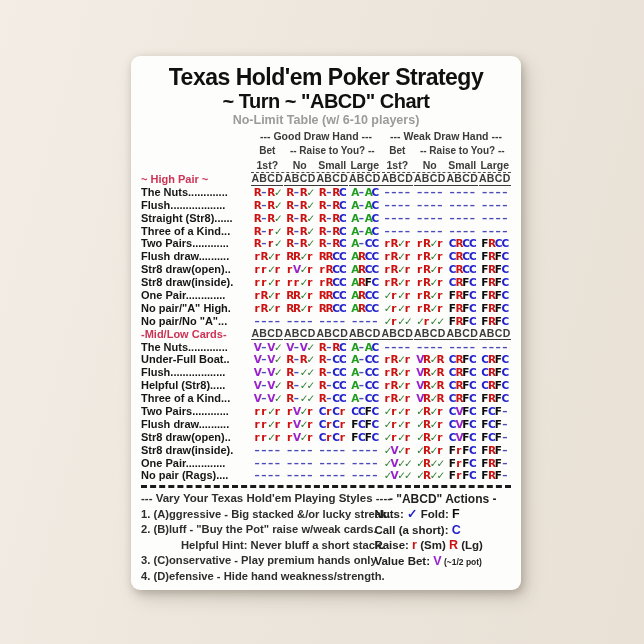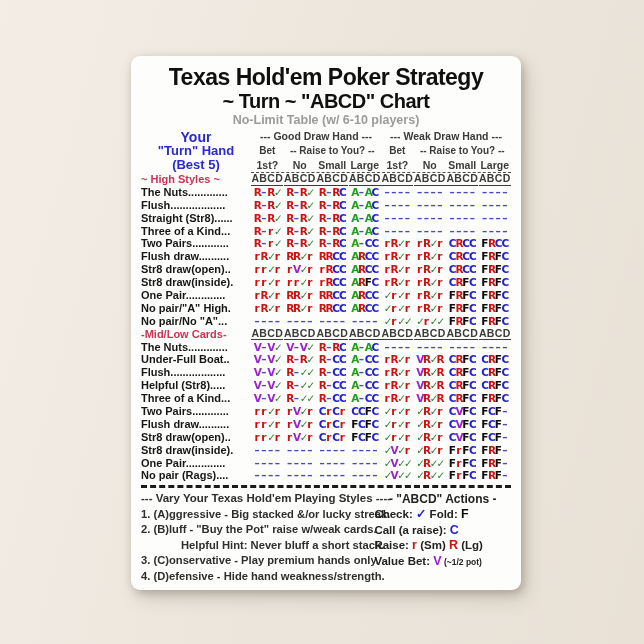--- a/index.html
+++ b/index.html
@@ -56,41 +56,36 @@
 </style>
 </head>
 <body>
 
 <div class="card">
   <div class="title">Texas Hold'em Poker Strategy</div>
   <div class="subtitle">~ Turn ~ "ABCD" Chart</div>
   <div class="note">No-Limit Table (w/ 6-10 players)</div>
 
   <div class="grid" id="chart-grid">
-    <div class="hand-label">
-      <div class="hl1">Your</div>
-      <div>"Turn" Hand</div>
-      <div>(Best 5)</div>
-    </div>
     <div class="ghead" style="grid-column:6/10; grid-row:1;">--- Weak Draw Hand ---</div>
     <div class="ghead" style="grid-column:2/6; grid-row:1;">--- Good Draw Hand ---</div>
     <div class="bethead" style="grid-column:2; grid-row:2;">Bet</div>
     <div class="bethead" style="grid-column:3/6; grid-row:2;">-- Raise to You? --</div>
     <div class="bethead" style="grid-column:6; grid-row:2;">Bet</div>
     <div class="bethead" style="grid-column:7/10; grid-row:2;">-- Raise to You? --</div>
     <div class="colhead-rule"></div>
     <div class="colhead" style="grid-column:2; grid-row:3;">1st?</div>
     <div class="colhead" style="grid-column:3; grid-row:3;">No</div>
     <div class="colhead" style="grid-column:4; grid-row:3;">Small</div>
     <div class="colhead" style="grid-column:5; grid-row:3;">Large</div>
     <div class="colhead" style="grid-column:6; grid-row:3;">1st?</div>
     <div class="colhead" style="grid-column:7; grid-row:3;">No</div>
     <div class="colhead" style="grid-column:8; grid-row:3;">Small</div>
     <div class="colhead" style="grid-column:9; grid-row:3;">Large</div>
-  <div class="section-label" style="grid-area: 4 / 1;">~ High Styles ~</div>
+  <div class="section-label" style="grid-area: 4 / 1;">~ High Pair ~</div>
       <div class="abcd-head" style="grid-area: 4 / 2;">
         <span>ABCD</span>
       </div>
       <div class="abcd-head" style="grid-area: 4 / 3;">
         <span>ABCD</span>
       </div>
       <div class="abcd-head" style="grid-area: 4 / 4;">
         <span>ABCD</span>
       </div>
       <div class="abcd-head" style="grid-area: 4 / 5;">
@@ -1222,20 +1217,20 @@
           <div class="style-line">1. (A)ggressive - Big stacked &amp;/or lucky streak.</div>
           <div class="style-line">2. (B)luff - "Buy the Pot" raise w/weak cards.</div>
           <div class="style-line hint">Helpful Hint: Never bluff a short stack.</div>
           <div class="style-line">3. (C)onservative - Play premium hands only.</div>
           <div class="style-line">4. (D)efensive - Hide hand weakness/strength.</div>
         </div>
     </div>
     <div class="actions-panel">
       <div class="actions-heading">- "ABCD" Actions -</div>
       <div id="actions-items">
-          <div class="action-line"><span class="seg-lbl">Check: </span><span class="seg-blue">✓</span><span class="seg-lbl">  Fold: </span><span class="seg-black">F</span></div>
-          <div class="action-line"><span class="seg-lbl">Call (a raise): </span><span class="seg-blue">C</span></div>
+          <div class="action-line"><span class="seg-lbl">Nuts: </span><span class="seg-blue">✓</span><span class="seg-lbl">  Fold: </span><span class="seg-black">F</span></div>
+          <div class="action-line"><span class="seg-lbl">Call (a short): </span><span class="seg-blue">C</span></div>
           <div class="action-line"><span class="seg-lbl">Raise: </span><span class="seg-red">r</span><span class="seg-lbl"> (Sm) </span><span class="seg-red">R</span><span class="seg-lbl"> (Lg)</span></div>
           <div class="action-line"><span class="seg-lbl">Value Bet: </span><span class="seg-purple">V</span><span class="seg-small"> (~1/2 pot)</span></div>
         </div>
     </div>
   </div>
 </div>
 
 </body></html>

